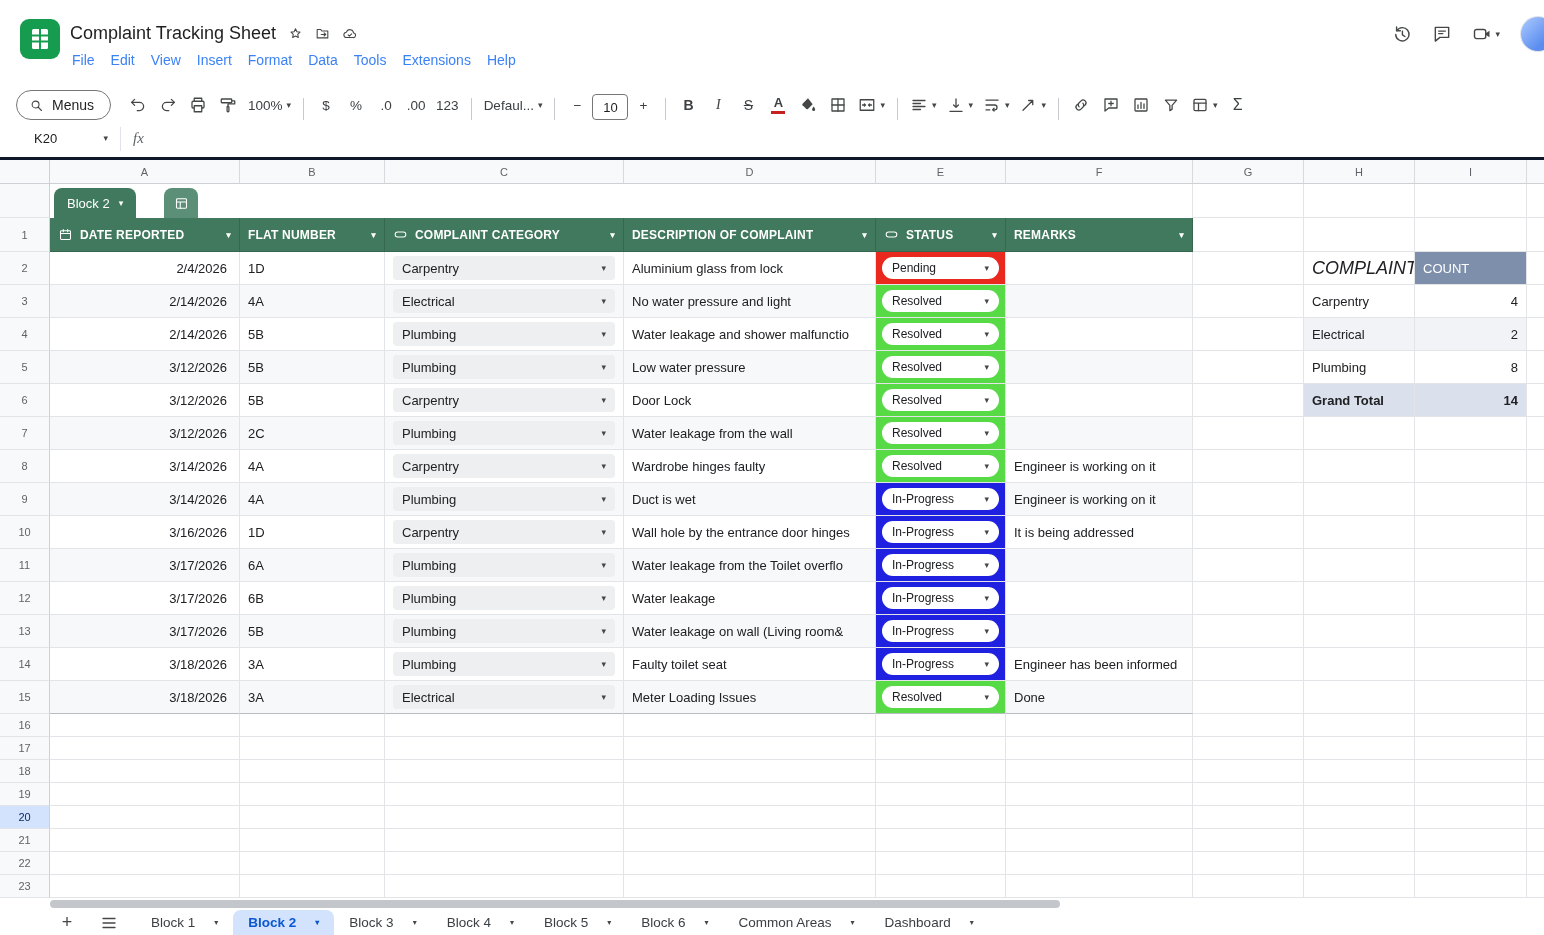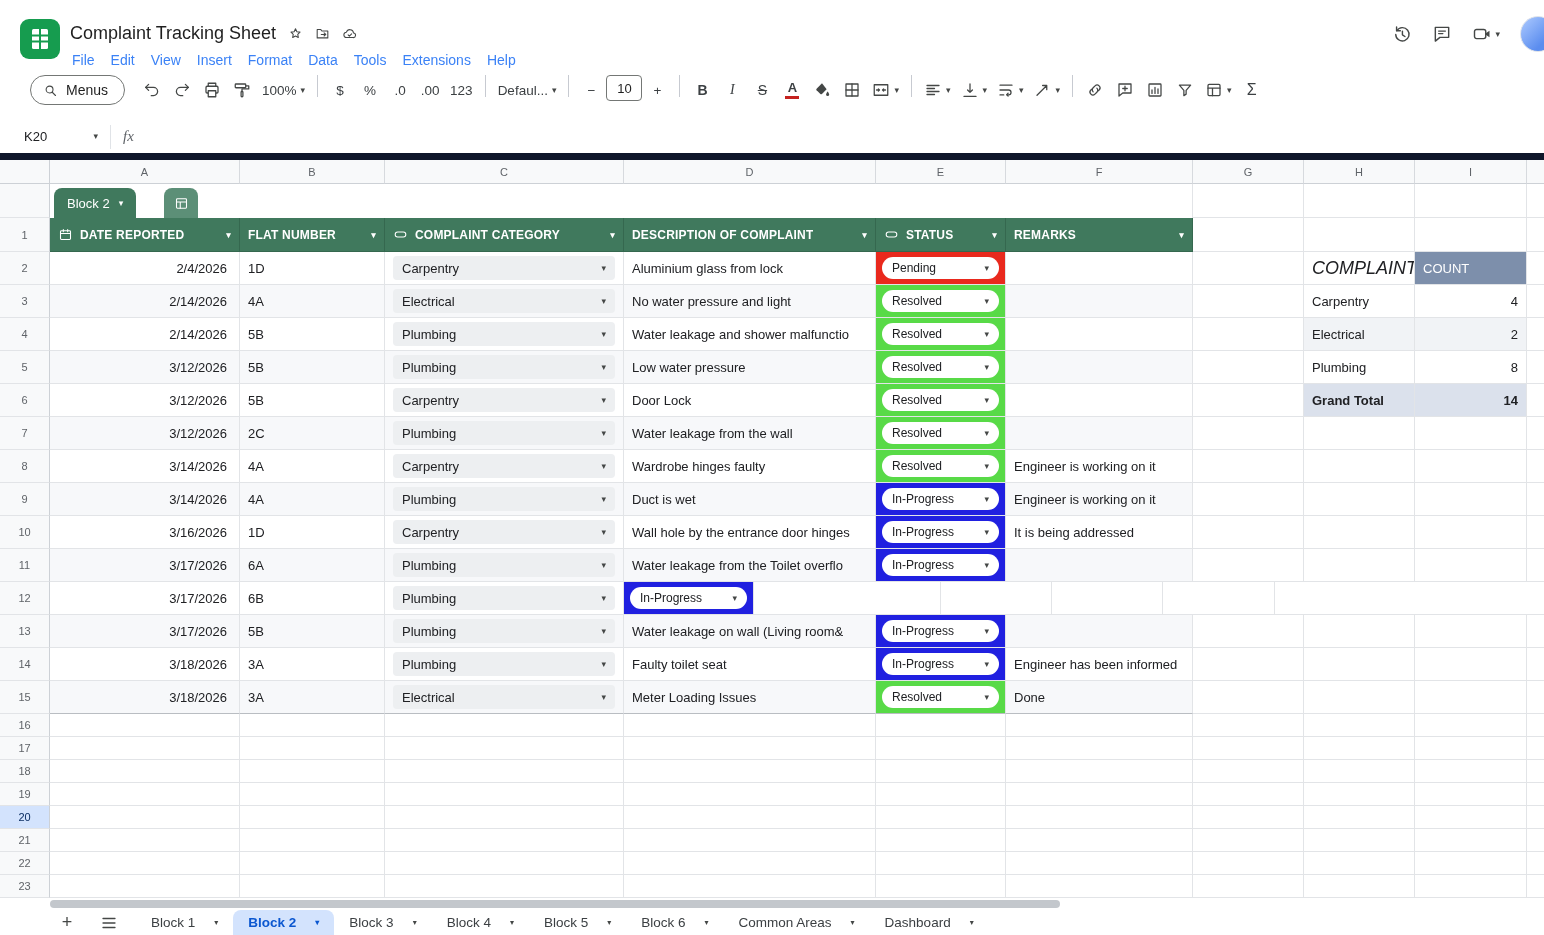--- a/index.html
+++ b/index.html
@@ -22,35 +22,35 @@
 .title-row{display:flex;align-items:center;gap:12px;height:30px;margin-top:2px}
 .doc-title{font-size:18px;color:#1f1f1f;font-weight:500}
 .tic{display:flex;align-items:center;justify-content:center}
 .menubar{display:flex;margin-top:1px;margin-left:-6px}
 .menubar span{padding:3px 8px;font-size:14px;color:#3b82f6;border-radius:4px}
 .top-actions{position:absolute;right:0;top:16px;display:flex;align-items:center;gap:20px}
 .camwrap{display:flex;align-items:center;gap:3px}
 .avatar{width:36px;height:36px;border-radius:50%;background:linear-gradient(135deg,#aecbff 0%,#5b8def 70%);border:1px solid #dfe3ea;margin-right:-12px}
 
 
-.toolbar{height:45px;display:flex;align-items:flex-start;padding:0 8px 0 30px}
+.toolbar{height:45px;display:flex;align-items:flex-end;padding:0 8px 0 16px}
 .tb{height:30px;min-width:30px;padding:0 5px;display:flex;align-items:center;justify-content:center;border-radius:4px;color:#3c4043;font-size:13.5px;gap:4px;white-space:nowrap}
 .menus-pill{display:flex;align-items:center;gap:8px;border:1px solid #747775;border-radius:20px;height:30px;padding:0 16px 0 12px;margin-right:12px;font-size:14px;color:#1f1f1f}
 .tdiv{width:1px;height:22px;background:#c7cad1;margin:0 7px}
 .chev{font-size:9px;color:#444746;line-height:1}
 .sizebox{width:36px;height:26px;border:1px solid #747775;border-radius:4px;display:flex;align-items:center;justify-content:center;font-size:13px;color:#1f1f1f}
 .bold{font-weight:700;font-size:14px}
 .ital{font-style:italic;font-size:14px;font-family:"Liberation Serif",serif}
 .strike{text-decoration:line-through;font-size:14px}
 .acolor{display:flex;flex-direction:column;align-items:center;line-height:1;font-weight:600;font-size:13px}
 .acolor .bar{width:14px;height:3px;background:#c5221f;margin-top:2px}
 .sigma{font-size:16px;color:#3c4043}
 
 
-.fbar{height:40px;display:flex;align-items:center;border-bottom:7px solid #0f172a;padding-left:14px}
+.fbar{height:40px;display:flex;align-items:center;border-bottom:3px solid #0f172a;padding-left:24px}
 .namebox{width:92px;display:flex;align-items:center;justify-content:space-between;padding:0 8px 0 10px;font-size:13px;color:#202124}
 .fdiv{width:1px;height:24px;background:#e0e3e7;margin:0 12px 0 4px}
 .fx{font-style:italic;color:#5f6368;font-size:15px;font-family:"Liberation Serif",serif}
 
 
 .colhdr{display:flex;height:24px;background:var(--hdrbg)}
 .corner{width:50px;border-right:1px solid #cdd1d6;border-bottom:1px solid #cdd1d6;background:var(--hdrbg)}
 .ch{border-right:1px solid #d7dade;border-bottom:1px solid #cdd1d6;display:flex;align-items:center;justify-content:center;font-size:11px;color:#5f6368;background:var(--hdrbg)}
 .row{display:flex}
 .h34{height:34px}.h33{height:33px}.h23{height:23px}
@@ -649,20 +649,21 @@
   <div class="row h33">
     <div class="rn">12</div>
     <div class="cell cA t date">3/17/2026</div>
     <div class="cell cB t">6B</div>
     <div class="cell cC t">
         <div class="catpill">
           <span>Plumbing</span>
           <span class="chev">▾</span>
         </div>
       </div>
+    <div class="cell cD t">Water leakage</div>
     <div class="cell cE t stcell st-blue">
         <div class="stpill">
           <span>In-Progress</span>
           <span class="chev">▾</span>
         </div>
       </div>
     <div class="cell cF t"></div>
     <div class="cell cG"></div>
     <div class="cell cH"></div>
     <div class="cell cI"></div>

